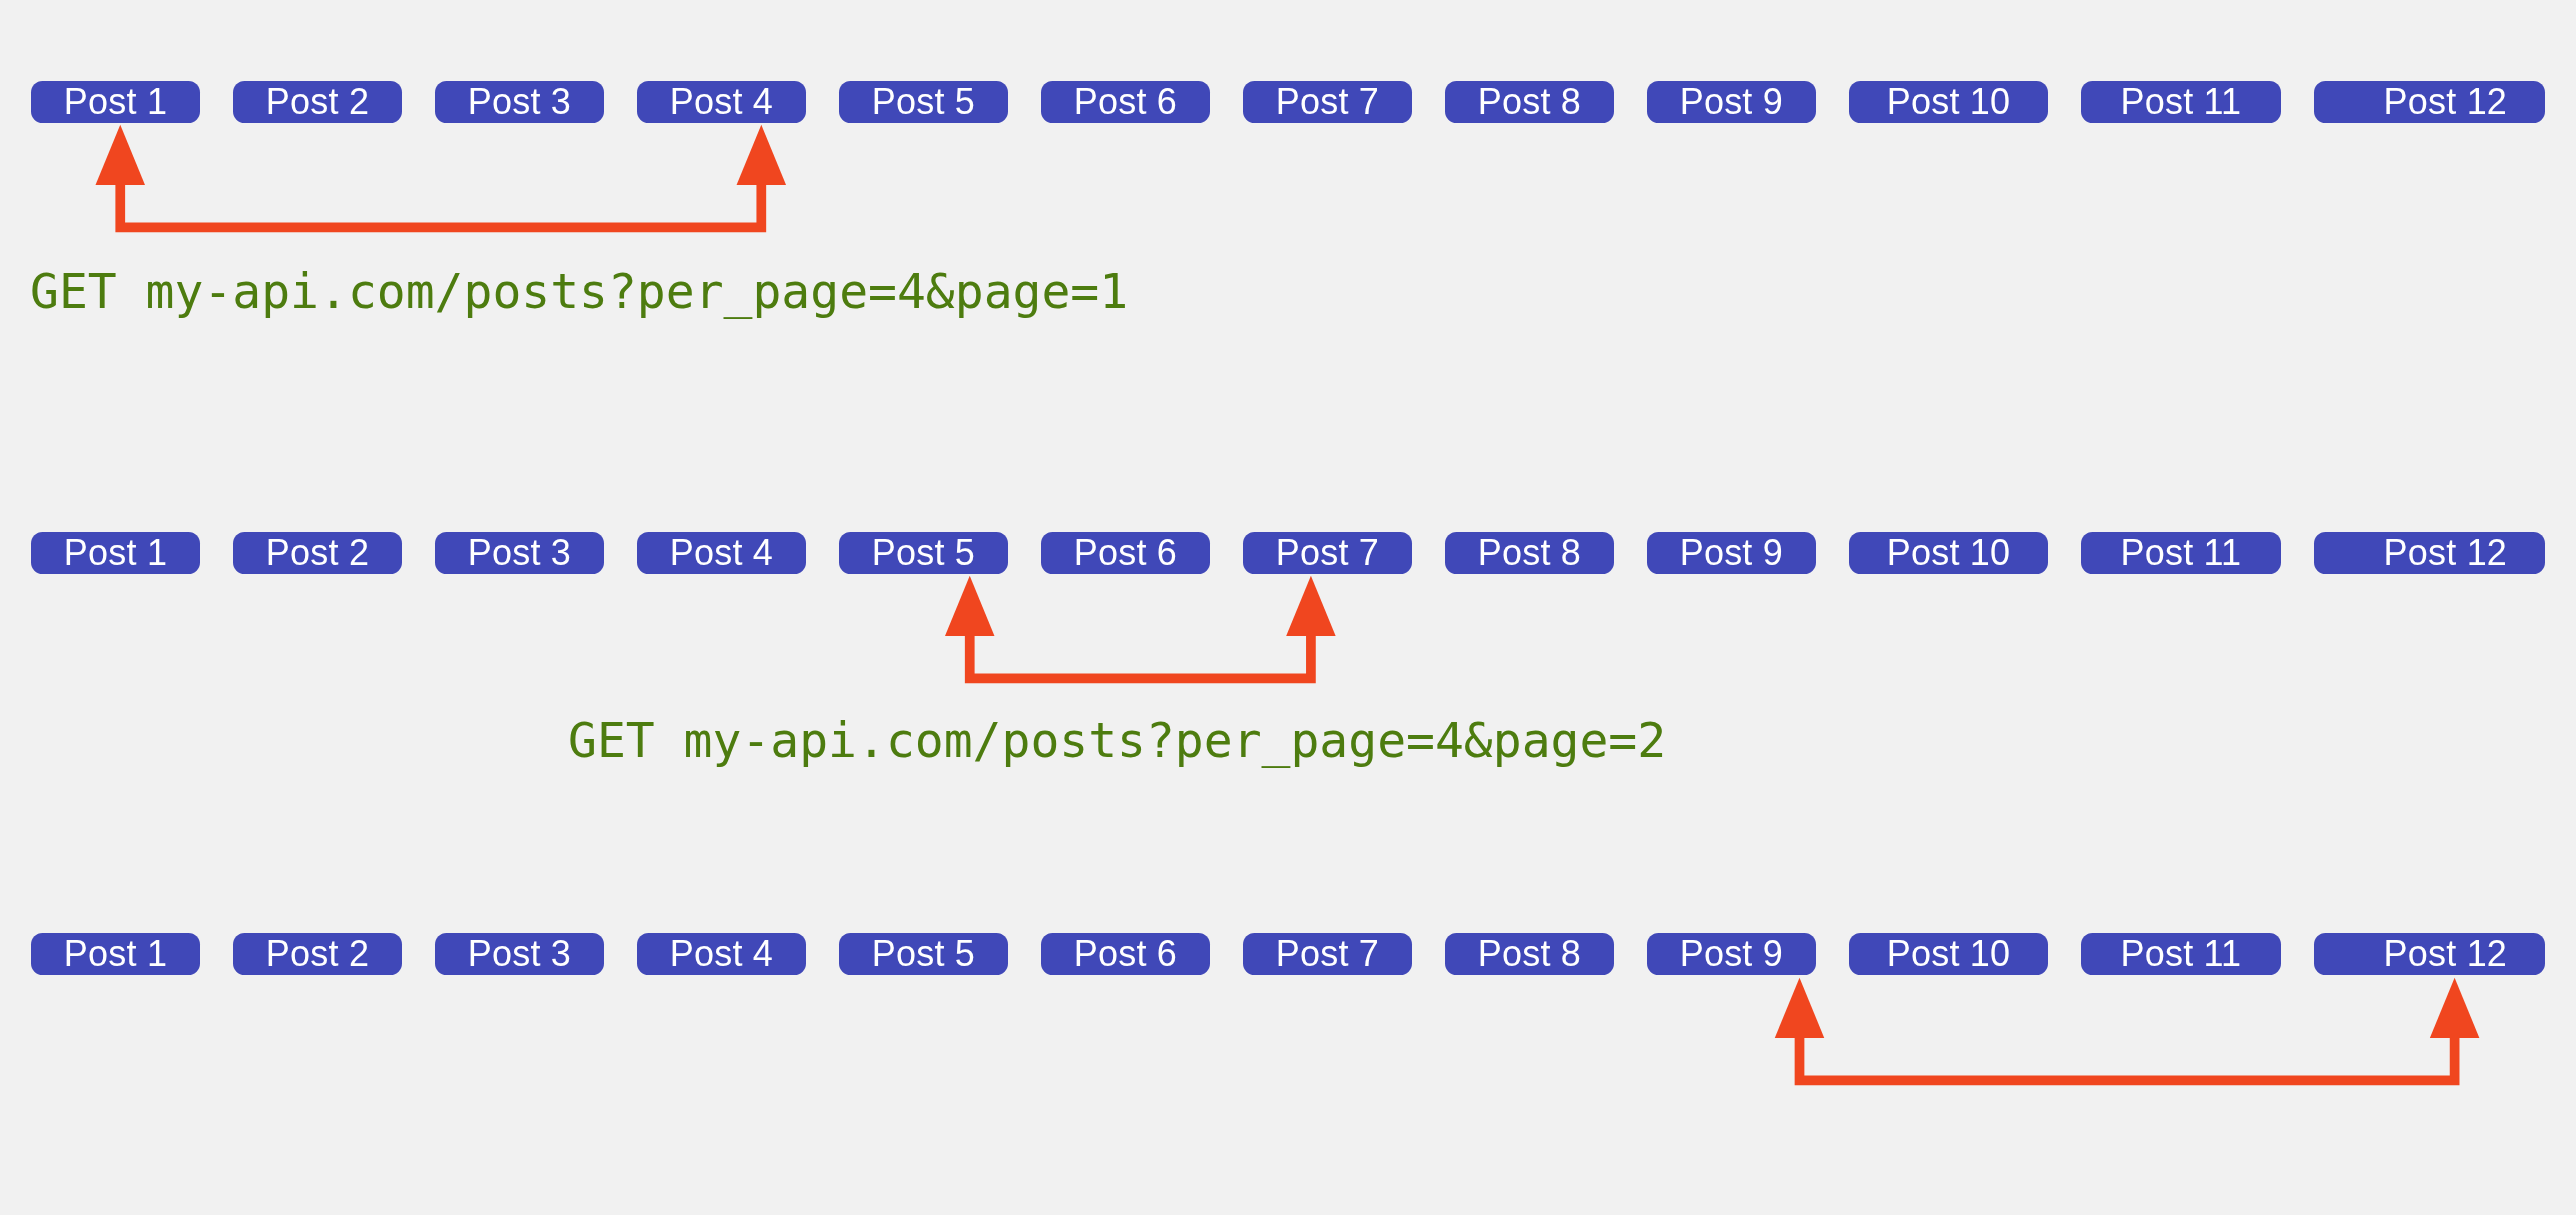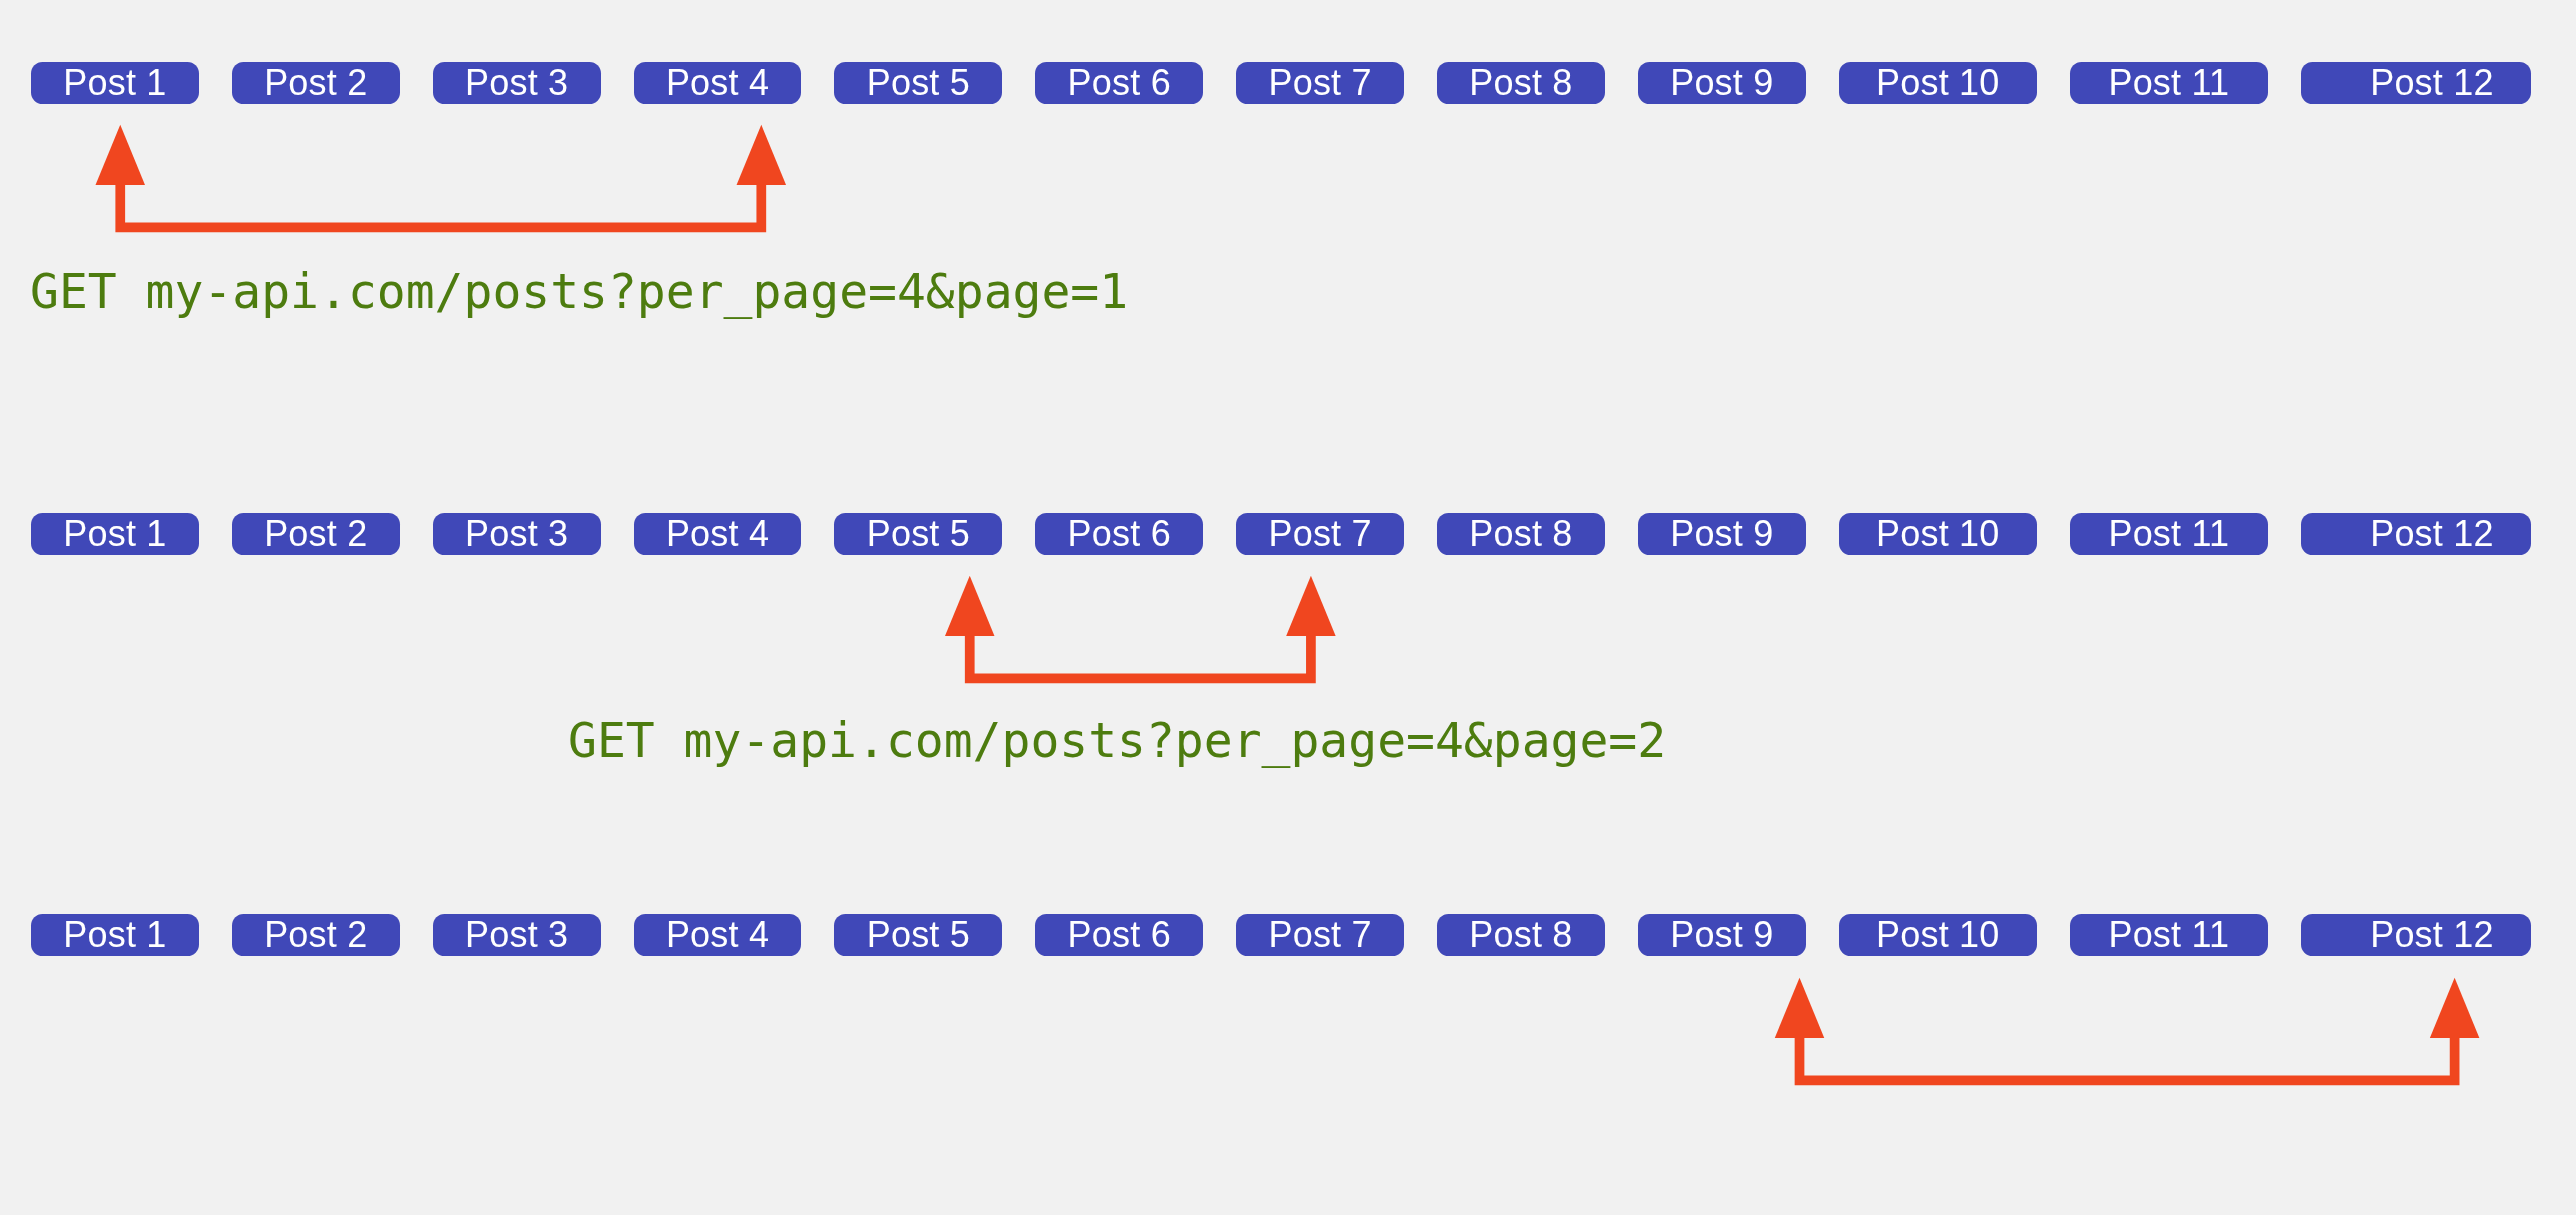--- a/index.html
+++ b/index.html
@@ -20,21 +20,21 @@
     height: 1215px;
   }
 
   
   .chip-row {
     position: absolute;
     left: 0;
     width: 2576px;
     height: 81px;
     display: flex;
-    align-items: center;
+    align-items: flex-end;
     padding: 0 31px;
     box-sizing: border-box;
   }
   .chip {
     background: #4048b8;
     color: #ffffff;
     border-radius: 11.5px;
     display: flex;
     align-items: center;
     justify-content: center;
@@ -44,21 +44,21 @@
     letter-spacing: 0.2px;
     white-space: nowrap;
     margin-right: 33px;
     flex: 1 1 0;
     box-sizing: border-box;
   }
   .chip.wide {
     flex: 1.18 1 0;
   }
   .chip:last-child {
-    margin-right: 14px;
+    margin-right: 0;
     padding-left: 32px;
   }
 
   
   .bracket {
     position: absolute;
     overflow: visible;
   }
   .bracket svg {
     display: block;

